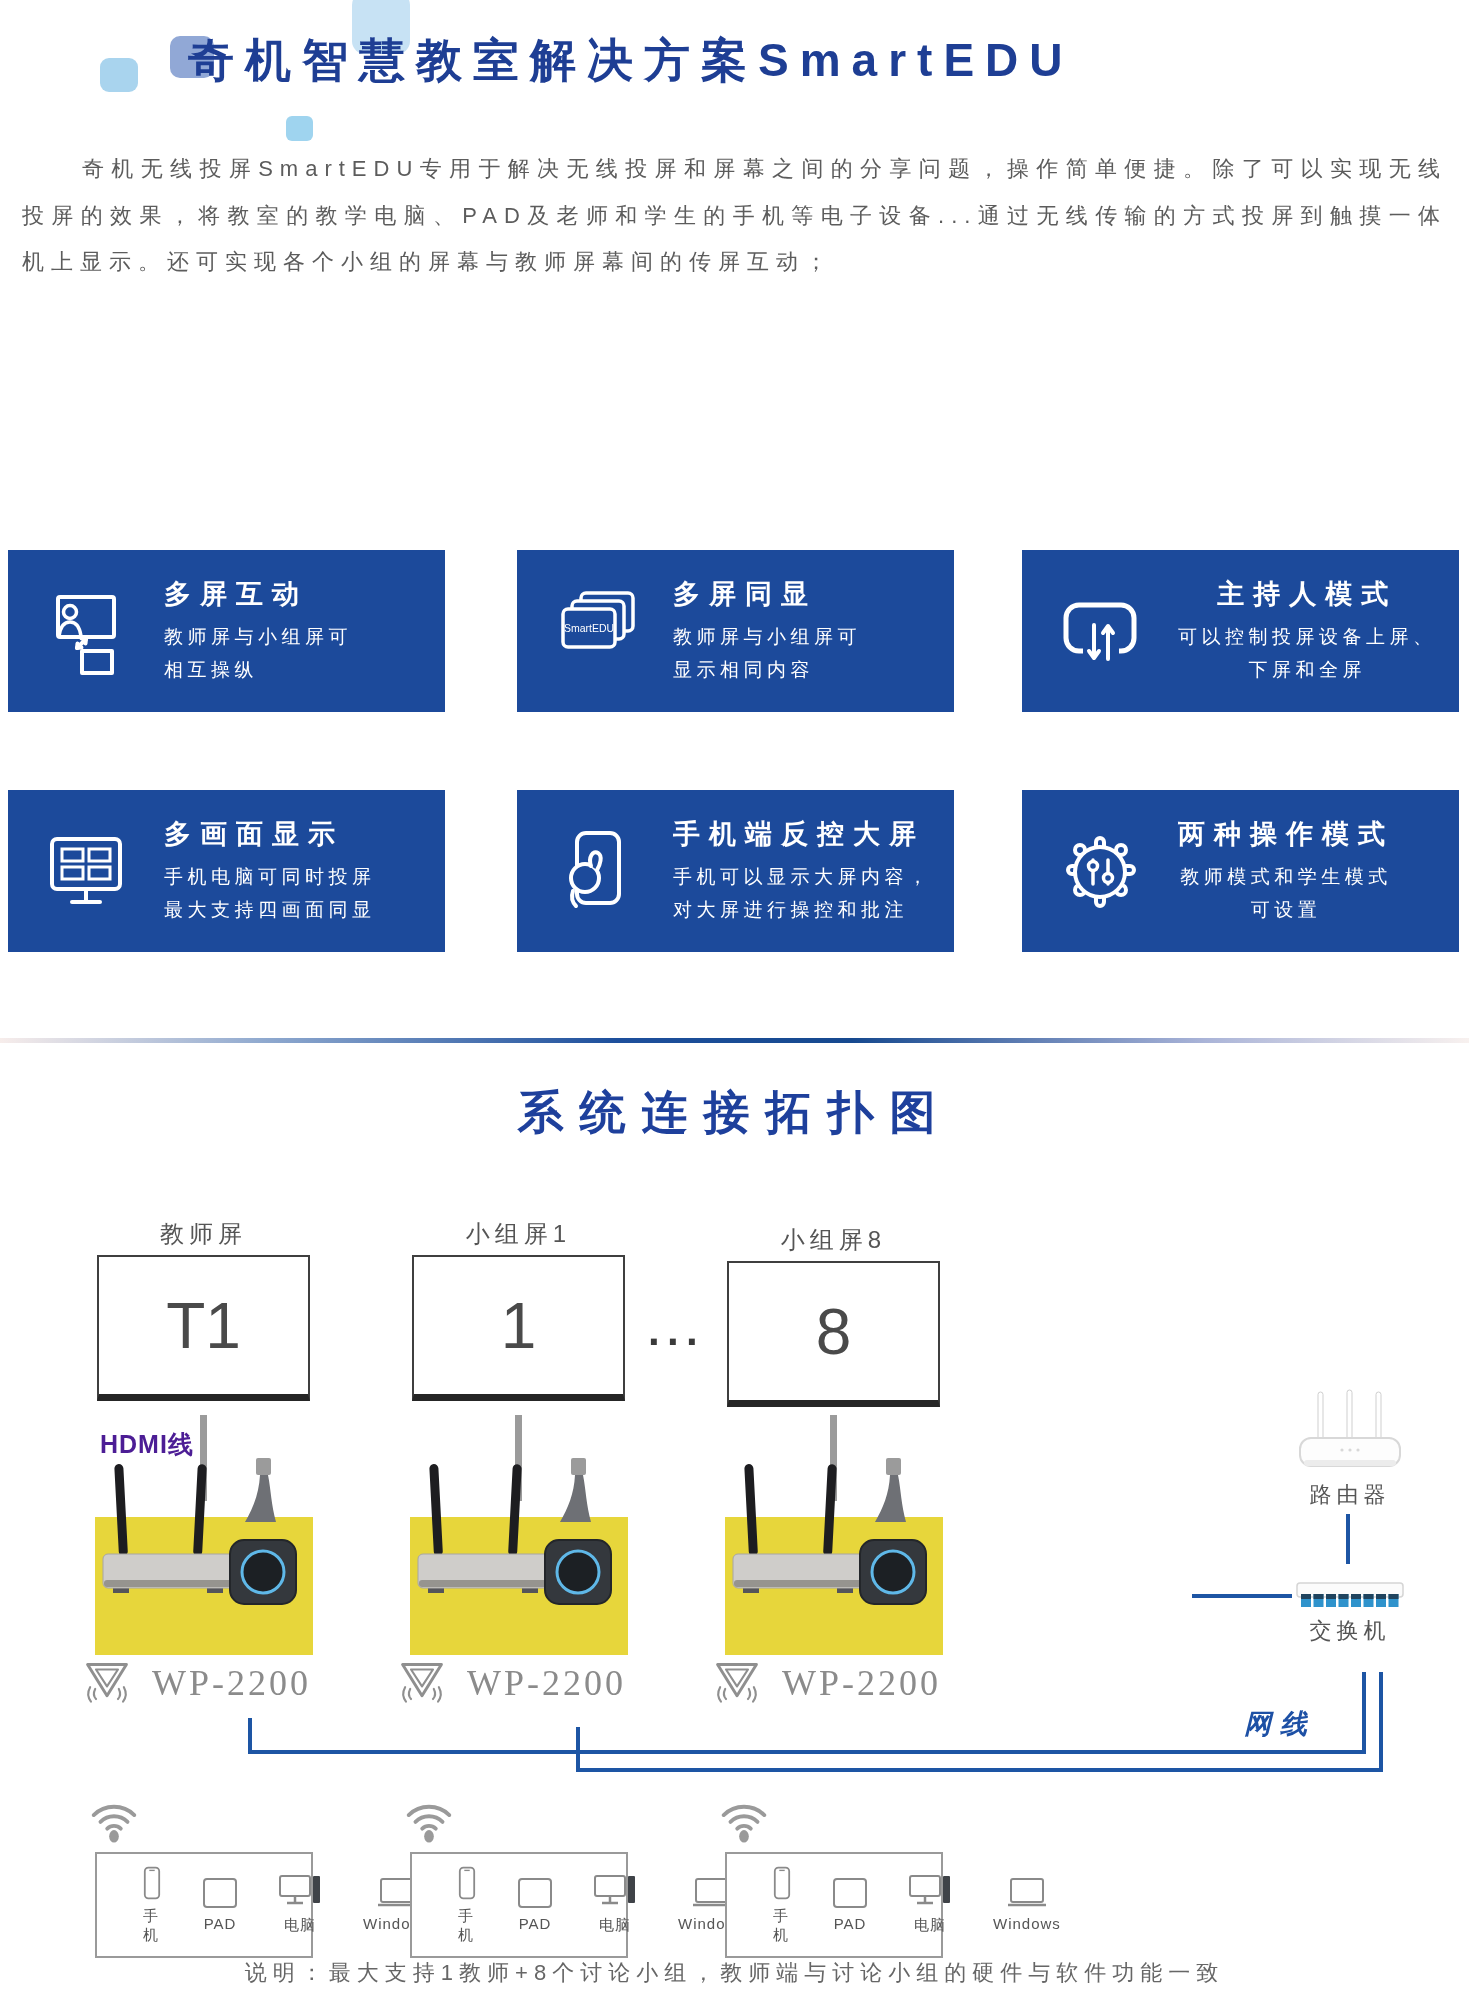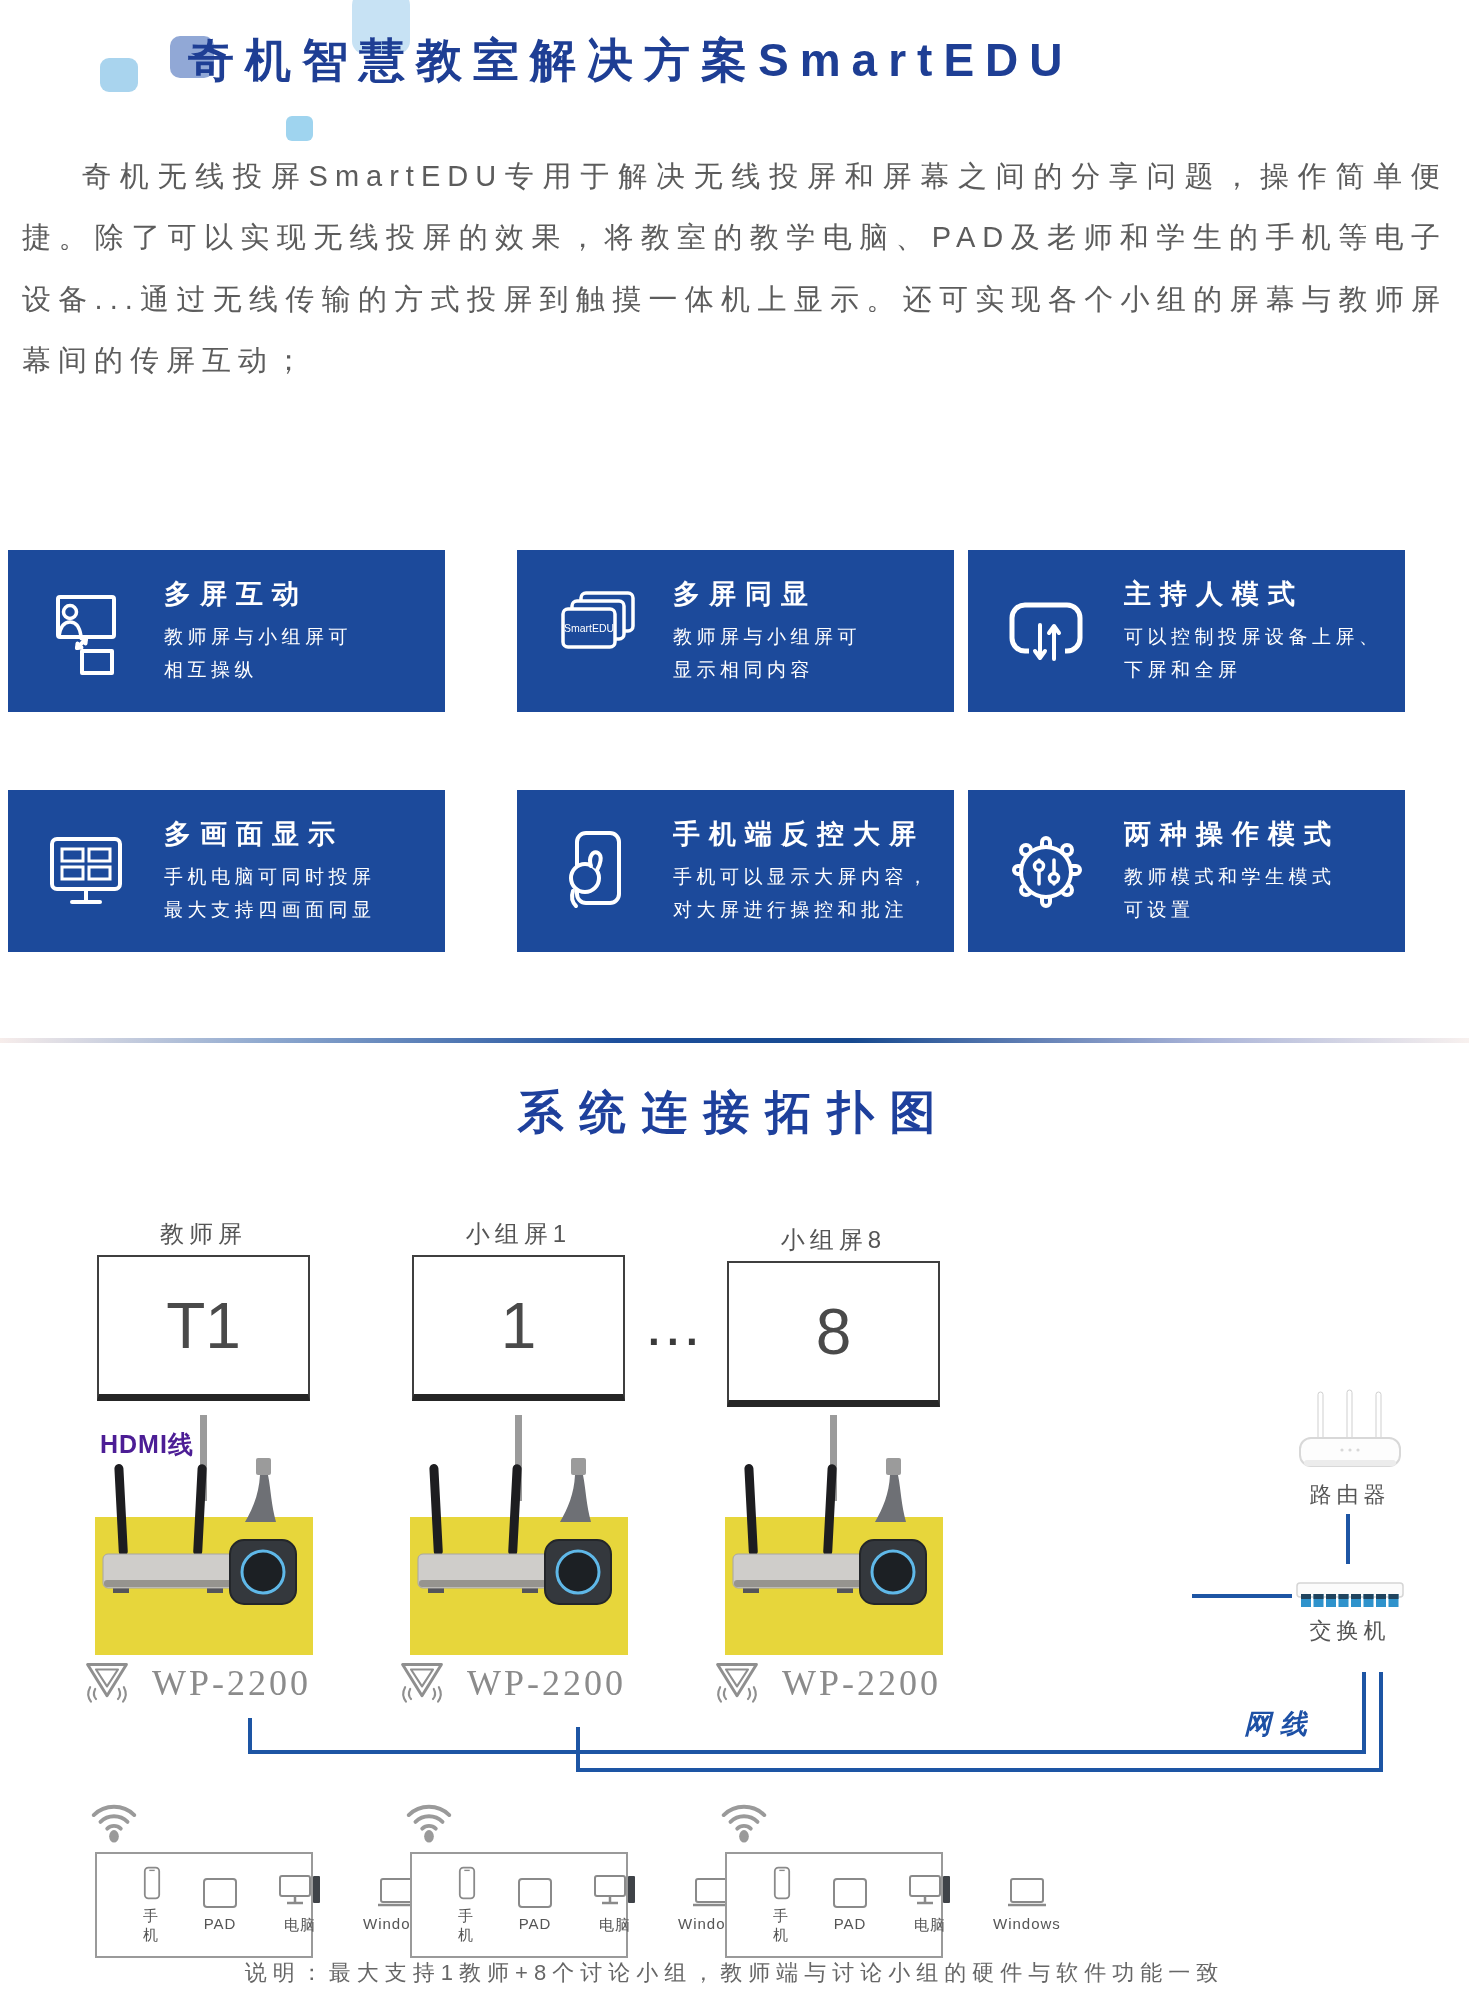--- a/index.html
+++ b/index.html
@@ -6,33 +6,33 @@
   .page{position:relative;width:1469px;height:2000px;background:#fff;overflow:hidden;
         font-family:"Liberation Sans","DejaVu Sans",sans-serif;}
   
   .deco{position:absolute;border-radius:9px;}
   .deco1{left:100px;top:58px;width:38px;height:34px;background:#a9d4ee;}
   .deco2{left:170px;top:36px;width:44px;height:42px;background:#91a8d6;border-radius:10px;}
   .deco3{left:352px;top:-8px;width:58px;height:62px;background:#c7e2f4;border-radius:13px;}
   .deco4{left:286px;top:116px;width:27px;height:25px;background:#9fd4ef;border-radius:6px;}
   .page-title{position:absolute;left:188px;top:30px;margin:0;font-size:46px;font-weight:700;
         color:#1e3e94;letter-spacing:11px;white-space:nowrap;}
-  .intro{position:absolute;left:22px;right:22px;top:146px;margin:0;font-size:29px;color:#5c5c5c;
+  .intro{position:absolute;left:22px;right:22px;top:146px;margin:0;font-size:22px;color:#5c5c5c;
         letter-spacing:7px;line-height:2.12;text-align:justify;text-indent:60px;}
   
   .card{position:absolute;width:437px;height:162px;background:#1c4a9b;display:flex;
         align-items:center;padding-left:28px;box-sizing:border-box;}
   .card::before{content:"";position:absolute;left:10px;top:10px;width:100%;height:100%;
         border:3px solid #f0d73b;z-index:-1;box-sizing:border-box;}
   .card .icon{flex:none;width:100px;height:100px;margin-right:28px;}
   .card-text{color:#fff;}
   .card-title{font-size:27px;font-weight:700;letter-spacing:9px;margin-bottom:9px;white-space:nowrap;}
   .card-desc{font-size:19px;letter-spacing:4.5px;line-height:1.7;white-space:nowrap;}
   .r1{top:550px;} .r2{top:790px;}
-  .c1{left:8px;} .c2{left:517px;} .c3{left:968px;}
+  .c1{left:8px;} .c2{left:517px;} .c3{left:1022px;text-align:center;}
   
   .divider{position:absolute;left:0;top:1038px;width:1469px;height:5px;
         background:linear-gradient(90deg,#f7edeb 0%,#8fa9cf 18%,#1d4f9c 42%,#16498f 58%,#aab4d8 82%,#f8f1ef 100%);}
   .section-title{position:absolute;left:0;top:1082px;width:100%;margin:0;text-align:center;
         font-size:46px;font-weight:700;color:#1e409c;letter-spacing:16px;}
   
   .topo{position:absolute;left:0;top:1180px;width:1469px;height:820px;}
   .screen-label{position:absolute;top:38px;width:213px;text-align:center;font-size:24px;
         color:#555;letter-spacing:5px;}
   .monitor{position:absolute;top:75px;width:213px;height:146px;box-sizing:border-box;background:#fff;

